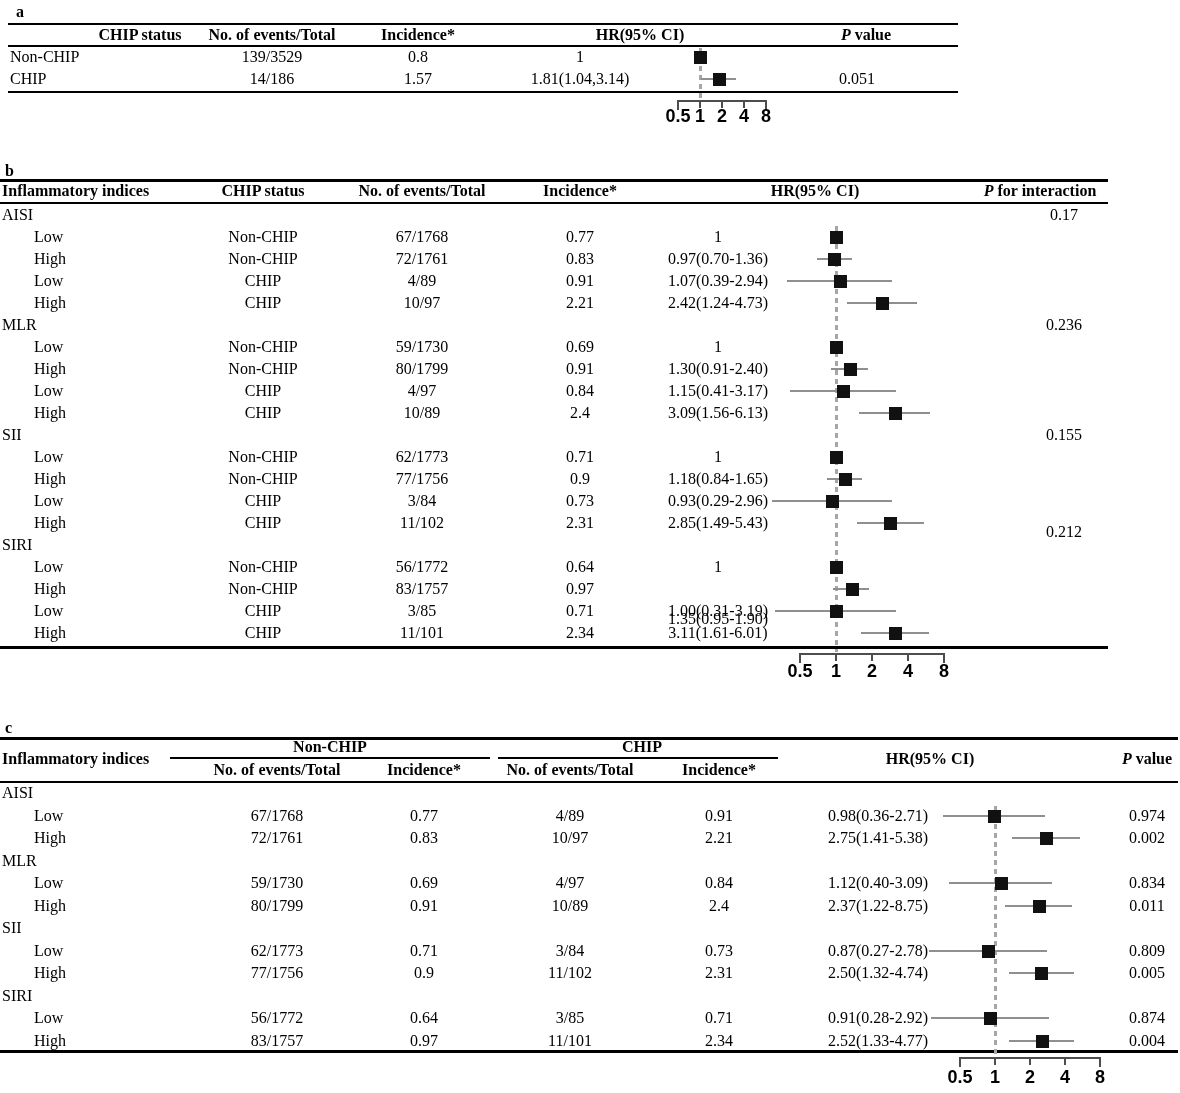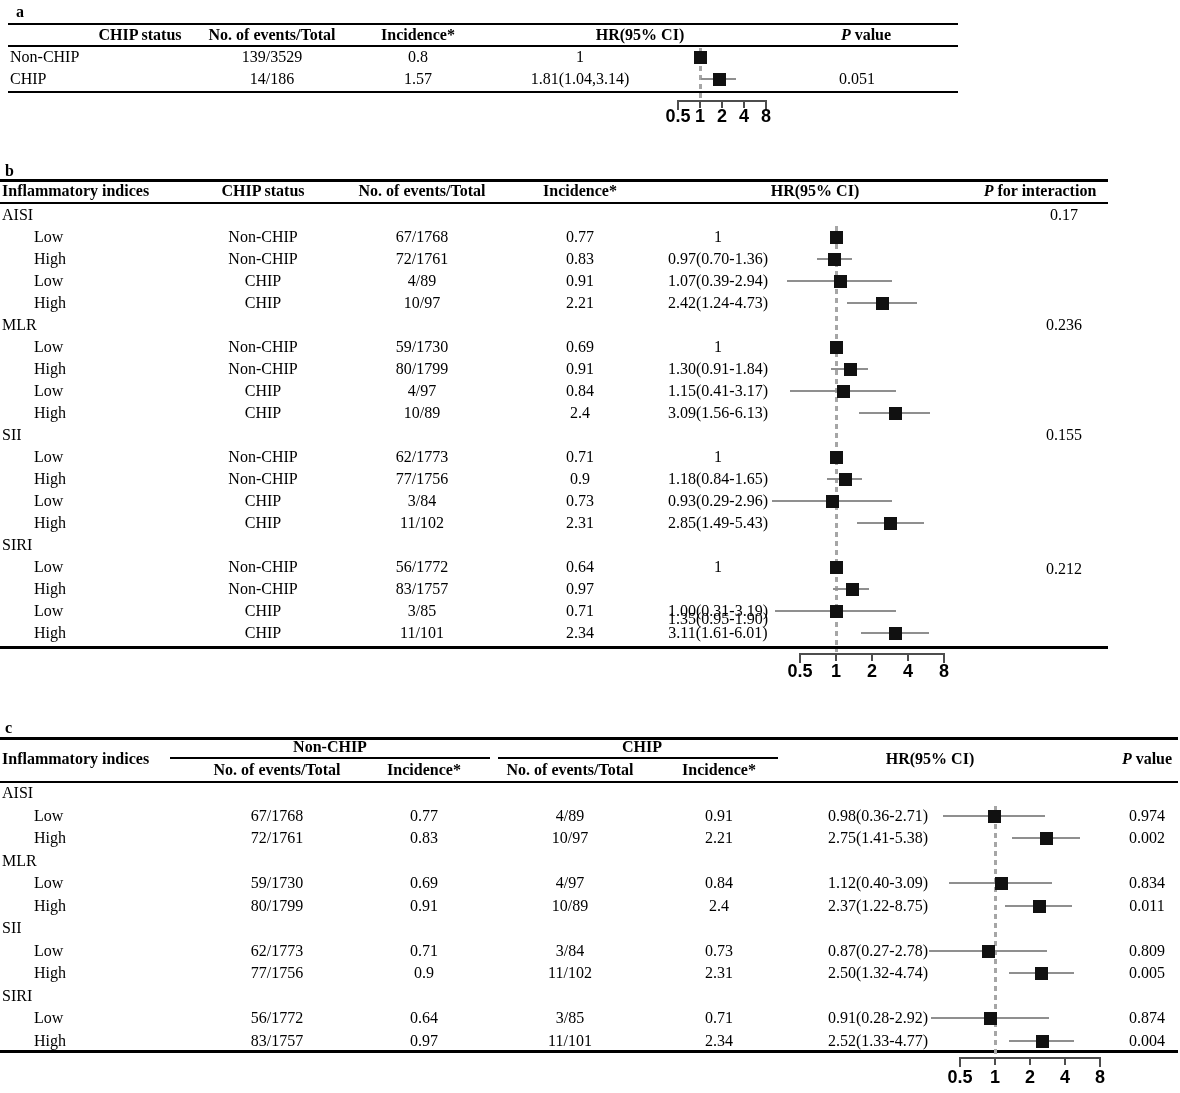--- a/index.html
+++ b/index.html
@@ -105,21 +105,21 @@
       <div class="cell" style="left: 34px; top: 337px;">Low</div>
       <div class="cell ctr" style="left: 263px; top: 337px;">Non-CHIP</div>
       <div class="cell ctr" style="left: 422px; top: 337px;">59/1730</div>
       <div class="cell ctr" style="left: 580px; top: 337px;">0.69</div>
       <div class="cell ctr" style="left: 718px; top: 337px;">1</div>
       <div class="sq" style="left: 830px; top: 341px;"></div>
       <div class="cell" style="left: 34px; top: 359px;">High</div>
       <div class="cell ctr" style="left: 263px; top: 359px;">Non-CHIP</div>
       <div class="cell ctr" style="left: 422px; top: 359px;">80/1799</div>
       <div class="cell ctr" style="left: 580px; top: 359px;">0.91</div>
-      <div class="cell ctr" style="left: 718px; top: 359px;">1.30(0.91-1.84)</div>
+      <div class="cell ctr" style="left: 718px; top: 359px;">1.30(0.91-2.40)</div>
       <div class="wh" style="left: 831.102px; top: 368px; width: 36.5676px;"></div>
       <div class="sq" style="left: 843.626px; top: 363px;"></div>
       <div class="cell" style="left: 34px; top: 381px;">Low</div>
       <div class="cell ctr" style="left: 263px; top: 381px;">CHIP</div>
       <div class="cell ctr" style="left: 422px; top: 381px;">4/97</div>
       <div class="cell ctr" style="left: 580px; top: 381px;">0.84</div>
       <div class="cell ctr" style="left: 718px; top: 381px;">1.15(0.41-3.17)</div>
       <div class="wh" style="left: 789.693px; top: 390px; width: 106.228px;"></div>
       <div class="sq" style="left: 837.259px; top: 385px;"></div>
       <div class="cell" style="left: 34px; top: 403px;">High</div>
@@ -152,21 +152,21 @@
       <div class="wh" style="left: 771.708px; top: 500px; width: 120.653px;"></div>
       <div class="sq" style="left: 826.231px; top: 495px;"></div>
       <div class="cell" style="left: 34px; top: 513px;">High</div>
       <div class="cell ctr" style="left: 263px; top: 513px;">CHIP</div>
       <div class="cell ctr" style="left: 422px; top: 513px;">11/102</div>
       <div class="cell ctr" style="left: 580px; top: 513px;">2.31</div>
       <div class="cell ctr" style="left: 718px; top: 513px;">2.85(1.49-5.43)</div>
       <div class="wh" style="left: 856.711px; top: 522px; width: 67.163px;"></div>
       <div class="sq" style="left: 884.395px; top: 517px;"></div>
       <div class="cell" style="left: 2px; top: 535px;">SIRI</div>
-      <div class="cell ctr" style="left: 1064px; top: 559px;">0.212</div>
+      <div class="cell ctr" style="left: 1064px; top: 522px;">0.212</div>
       <div class="cell" style="left: 34px; top: 557px;">Low</div>
       <div class="cell ctr" style="left: 263px; top: 557px;">Non-CHIP</div>
       <div class="cell ctr" style="left: 422px; top: 557px;">56/1772</div>
       <div class="cell ctr" style="left: 580px; top: 557px;">0.64</div>
       <div class="cell ctr" style="left: 718px; top: 557px;">1</div>
       <div class="sq" style="left: 830px; top: 561px;"></div>
       <div class="cell" style="left: 34px; top: 579px;">High</div>
       <div class="cell ctr" style="left: 263px; top: 579px;">Non-CHIP</div>
       <div class="cell ctr" style="left: 422px; top: 579px;">83/1757</div>
       <div class="cell ctr" style="left: 580px; top: 579px;">0.97</div>

